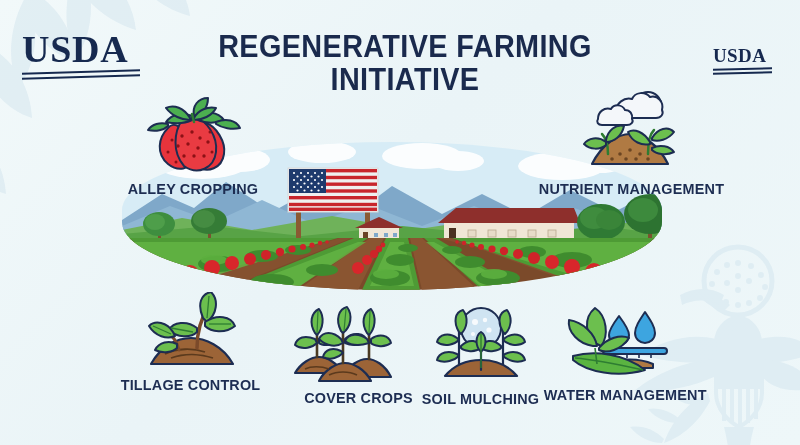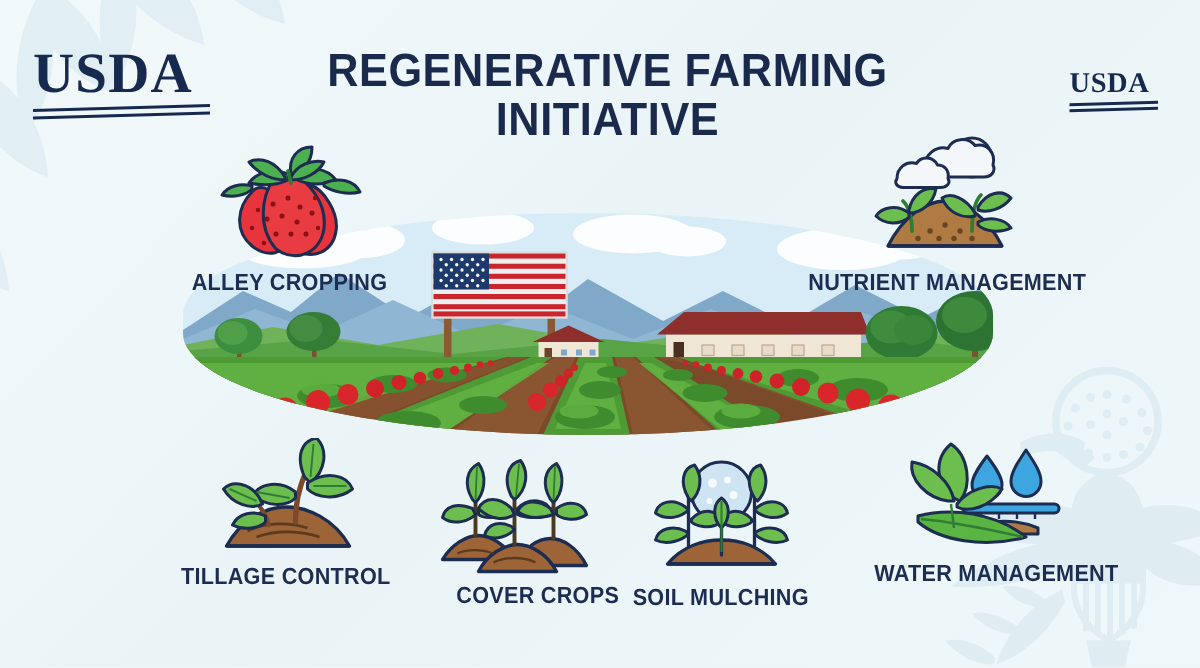--- a/index.html
+++ b/index.html
@@ -48,21 +48,21 @@
   .card .icon{display:block;margin:0 auto;}
   .card .cap{
     margin-top:4px;font-size:15.5px;font-weight:700;letter-spacing:.2px;
     color:#1d2d52;white-space:nowrap;transform:scaleX(.93);
   }
   #card-alley      {left:98px; top:96px; width:190px;}
   #card-nutrient   {left:532px;top:88px; width:195px;}
   #card-tillage    {left:108px;top:292px;width:165px;}
   #card-cover      {left:268px;top:305px;width:150px;text-align:right;}
   #card-mulch      {left:408px;top:306px;width:145px;}
-  #card-water      {left:538px;top:290px;width:165px;margin-left:39px;}
+  #card-water      {left:538px;top:302px;width:165px;}
 
   
   #scene{
     position:absolute;left:122px;top:142px;width:540px;height:148px;
     border-radius:50% / 46%;
     overflow:hidden;
   }
 </style>
 </head>
 <body>

